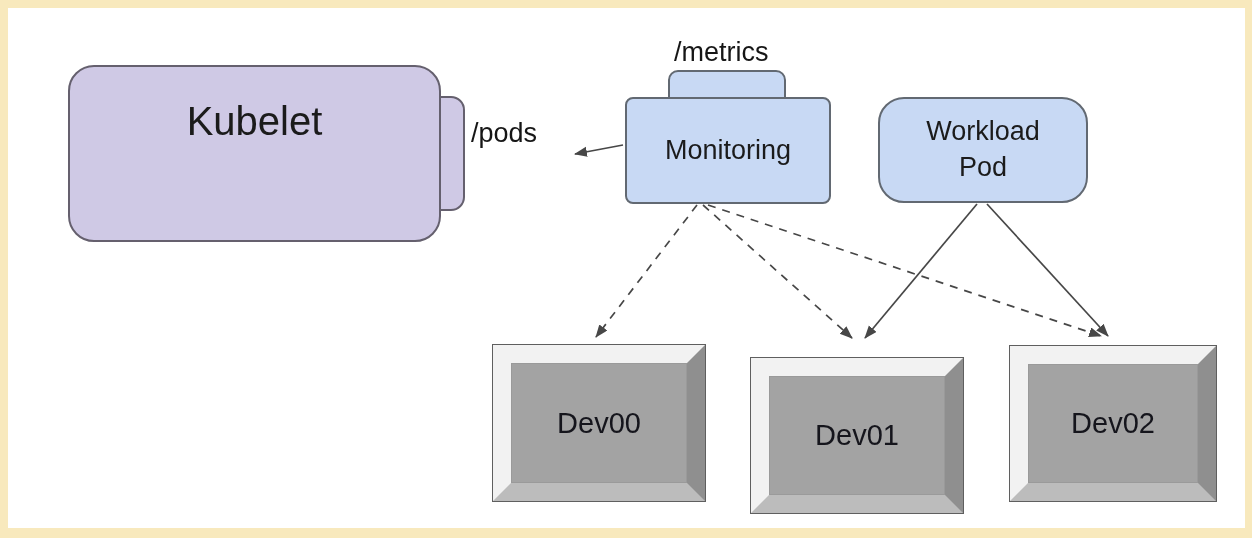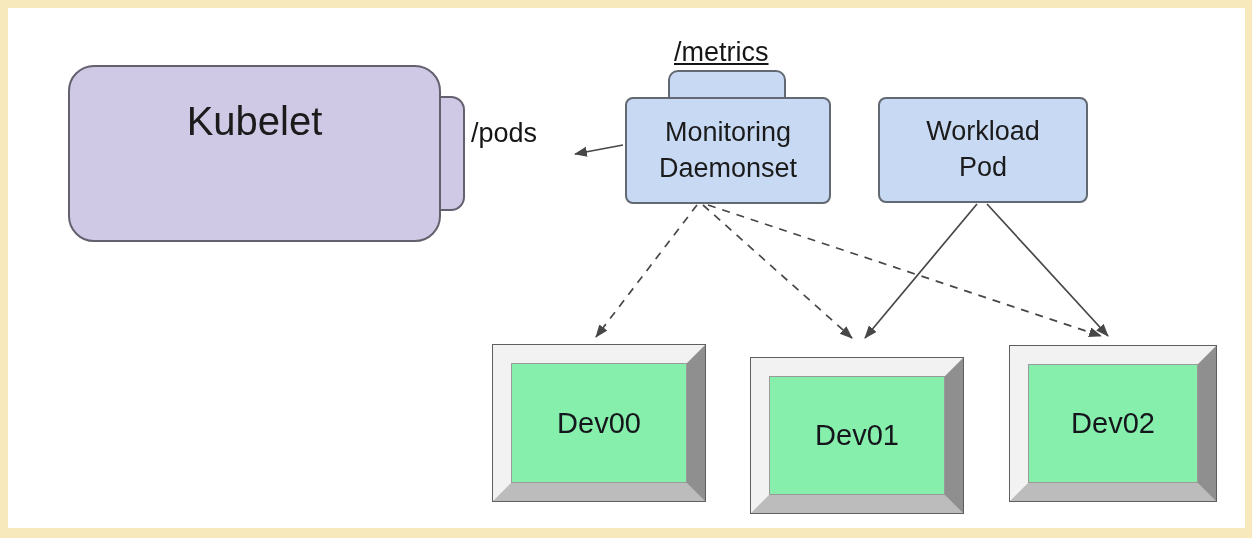--- a/index.html
+++ b/index.html
@@ -40,38 +40,38 @@
     left:660px;top:62px;width:118px;height:42px;
     border-radius:10px;z-index:1;
   }
   #monitoring{
     left:617px;top:89px;width:206px;height:107px;
     border-radius:8px;z-index:2;
     font-size:27px;
   }
   #workload{
     left:870px;top:89px;width:210px;height:106px;
-    border-radius:8px;z-index:2;
+    border-radius:26px;z-index:2;
     font-size:27px;
   }
   .endpoint-label{
     position:absolute;
     font-size:27px;
     color:#161616;
     z-index:3;
     white-space:nowrap;
   }
   #pods-label{left:463px;top:110px;}
-  #metrics-label{left:666px;top:29px;text-decoration:underline;}
+  #metrics-label{left:666px;top:29px;}
   .device{
     position:absolute;
     border:18px solid;
     border-color:#F2F2F2 #8F8F8F #BCBCBC #F2F2F2;
     outline:1px solid #5f5f5f;
-    background:#86efac;
+    background:#a3a3a3;
     box-shadow:inset 0 0 0 1px #9a9a9a;
     display:flex;align-items:center;justify-content:center;
     font-size:29px;
     color:#15151c;
     z-index:2;
   }
   #dev00{left:485px;top:337px;width:212px;height:156px;}
   #dev01{left:743px;top:350px;width:212px;height:155px;}
   #dev02{left:1002px;top:338px;width:206px;height:155px;}
   #edges-layer{
@@ -89,21 +89,20 @@
     <span>Kubelet</span>
   </div>
 
   <div id="pods-label" class="endpoint-label">/pods</div>
 
   <div id="metrics-label" class="endpoint-label">/metrics</div>
   <div id="metrics-tab" class="rbox blue"></div>
 
   <div id="monitoring" class="rbox blue">
     <span>Monitoring</span>
-    <span>Daemonset</span>
   </div>
 
   <div id="workload" class="rbox blue">
     <span>Workload</span>
     <span>Pod</span>
   </div>
 
   <div id="dev00" class="device">
     <span>Dev00</span>
   </div>

